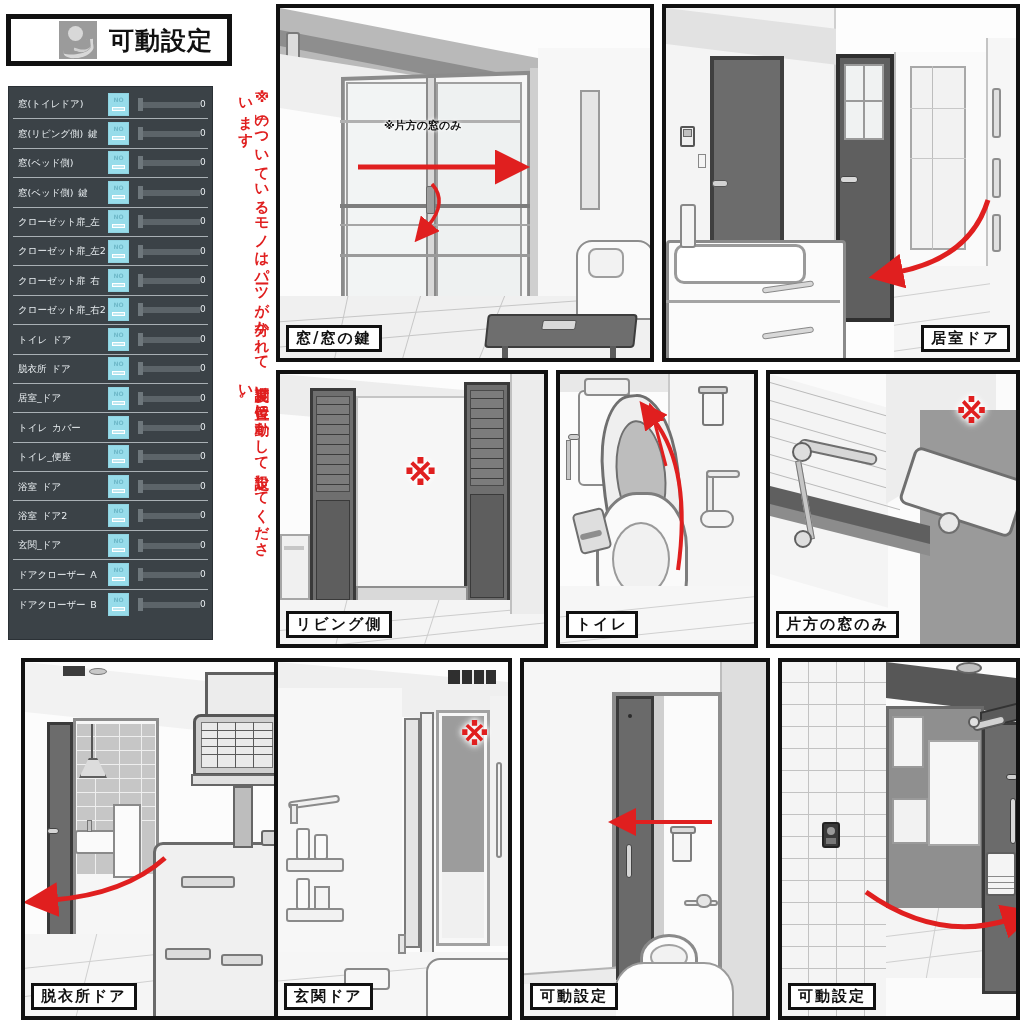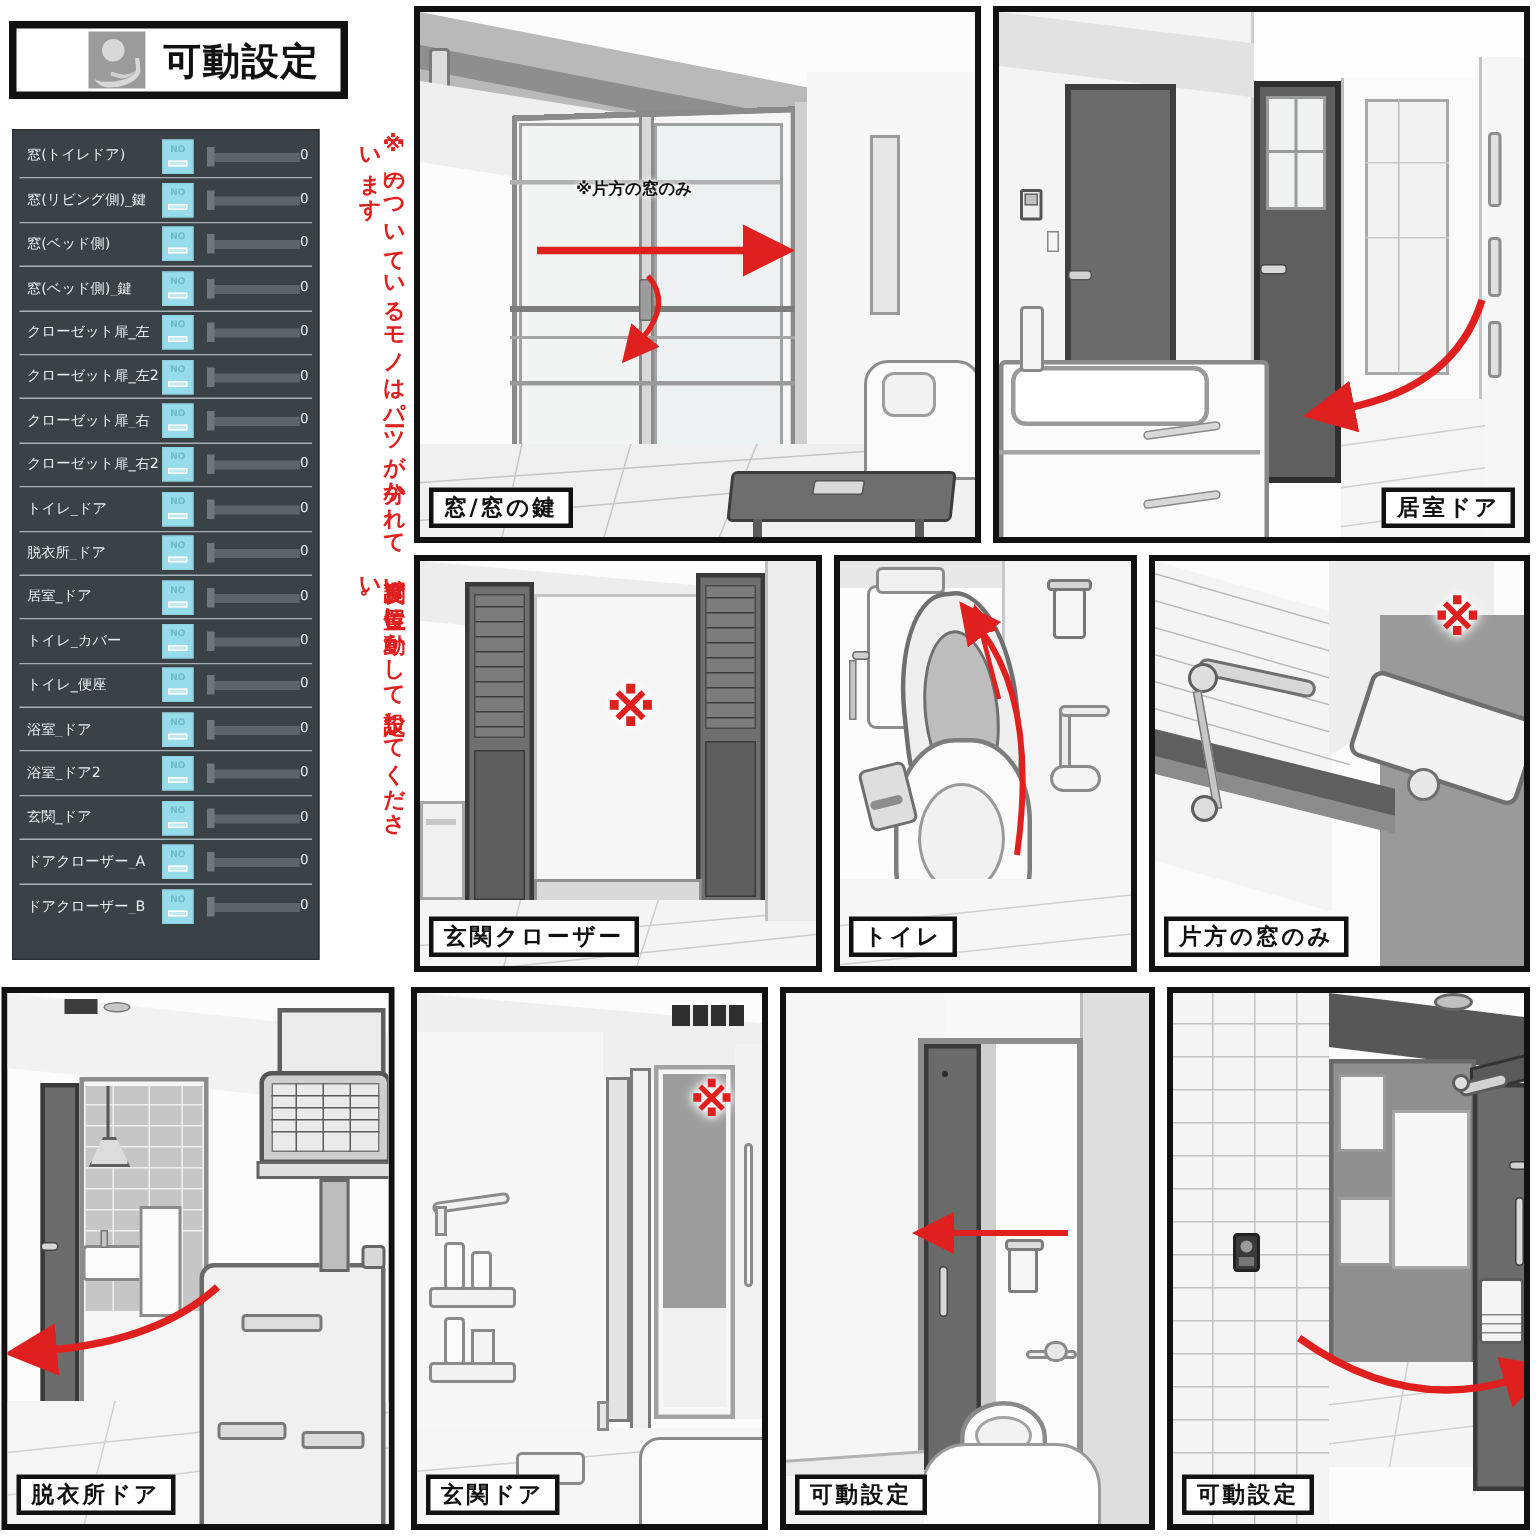--- a/index.html
+++ b/index.html
@@ -113,21 +113,21 @@
     white-space:nowrap;text-shadow:0 0 3px #fff,0 0 5px #fff;
   }
   svg.arrow{position:absolute;z-index:30;overflow:visible;}
 
   
   #p-window      {left:276px;top:4px;  width:378px;height:358px;}
   #p-living-door {left:662px;top:4px;  width:358px;height:358px;}
   #p-closet      {left:276px;top:370px;width:272px;height:278px;}
   #p-toilet      {left:556px;top:370px;width:202px;height:278px;}
   #p-closer      {left:766px;top:370px;width:254px;height:278px;}
-  #p-datsui      {left:1px;  top:658px;width:262px;height:362px;}
+  #p-datsui      {left:21px;  top:658px;width:262px;height:362px;}
   #p-bath        {left:274px;top:658px;width:238px;height:362px;}
   #p-toiletdoor  {left:520px;top:658px;width:250px;height:362px;}
   #p-entrance    {left:778px;top:658px;width:242px;height:362px;}
 </style>
 </head>
 <body>
 
 <div class="root">
 
   <div class="left-col">
@@ -516,21 +516,21 @@
       <div class="ln" style="left:0;top:262px;width:272px;height:1px;background:#cccccc;transform:skewY(-6deg);"></div>
       <div class="ln" style="left:60px;top:226px;width:1px;height:52px;background:#cccccc;transform:skewX(-14deg);"></div>
       <div class="ln" style="left:150px;top:226px;width:1px;height:52px;background:#cccccc;transform:skewX(-18deg);"></div>
 
       <div class="sh" style="left:0;top:160px;width:30px;height:66px;background:#f0f0f0;border:2px solid #a6a6a6;"></div>
       <div class="sh" style="left:4px;top:172px;width:20px;height:4px;background:#c6c6c6;"></div>
 
       <div class="sh" style="left:230px;top:0;width:42px;height:240px;background:#ececec;border-left:2px solid #c0c0c0;"></div>
     </div>
     <div class="kome" style="left:124px;top:82px;font-size:34px;">※</div>
-    <div class="caption">玄関クローザー</div>
+    <div class="caption">リビング側</div>
   </div>
 
   <div class="panel" id="p-toilet">
     <div class="scene">
       <div class="sh" style="left:0;top:0;width:100%;height:100%;background:#fcfcfc;"></div>
       <div class="sh" style="left:0;top:0;width:194px;height:18px;background:#e8e8e8;"></div>
       <div class="sh" style="left:108px;top:0;width:86px;height:270px;background:#f5f5f5;border-left:2px solid #c9c9c9;"></div>
 
       <div class="sh" style="left:18px;top:16px;width:52px;height:96px;background:#fafafa;border:2px solid #8b8b8b;border-radius:6px;"></div>
       <div class="sh" style="left:24px;top:4px;width:46px;height:18px;background:#f0f0f0;border:2px solid #8b8b8b;border-radius:4px;"></div>

